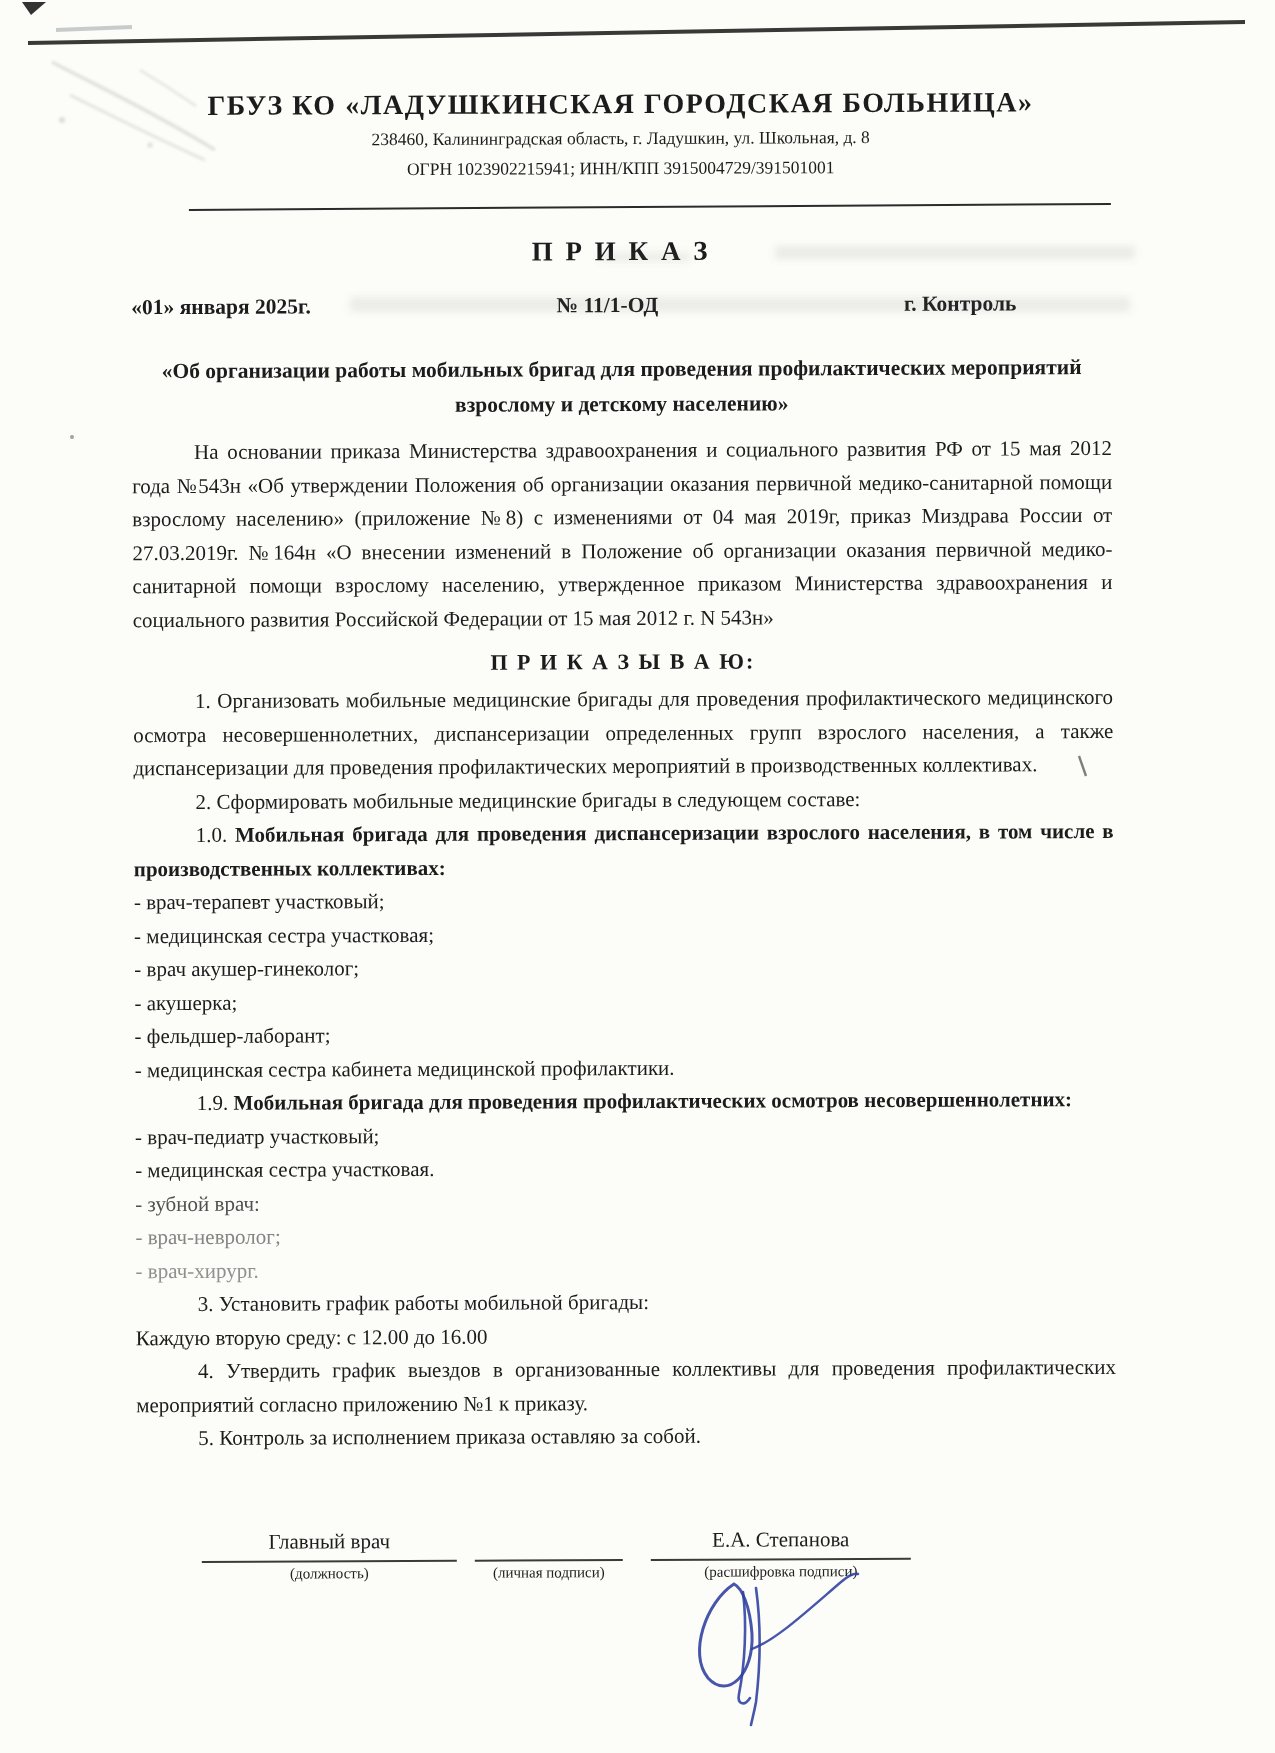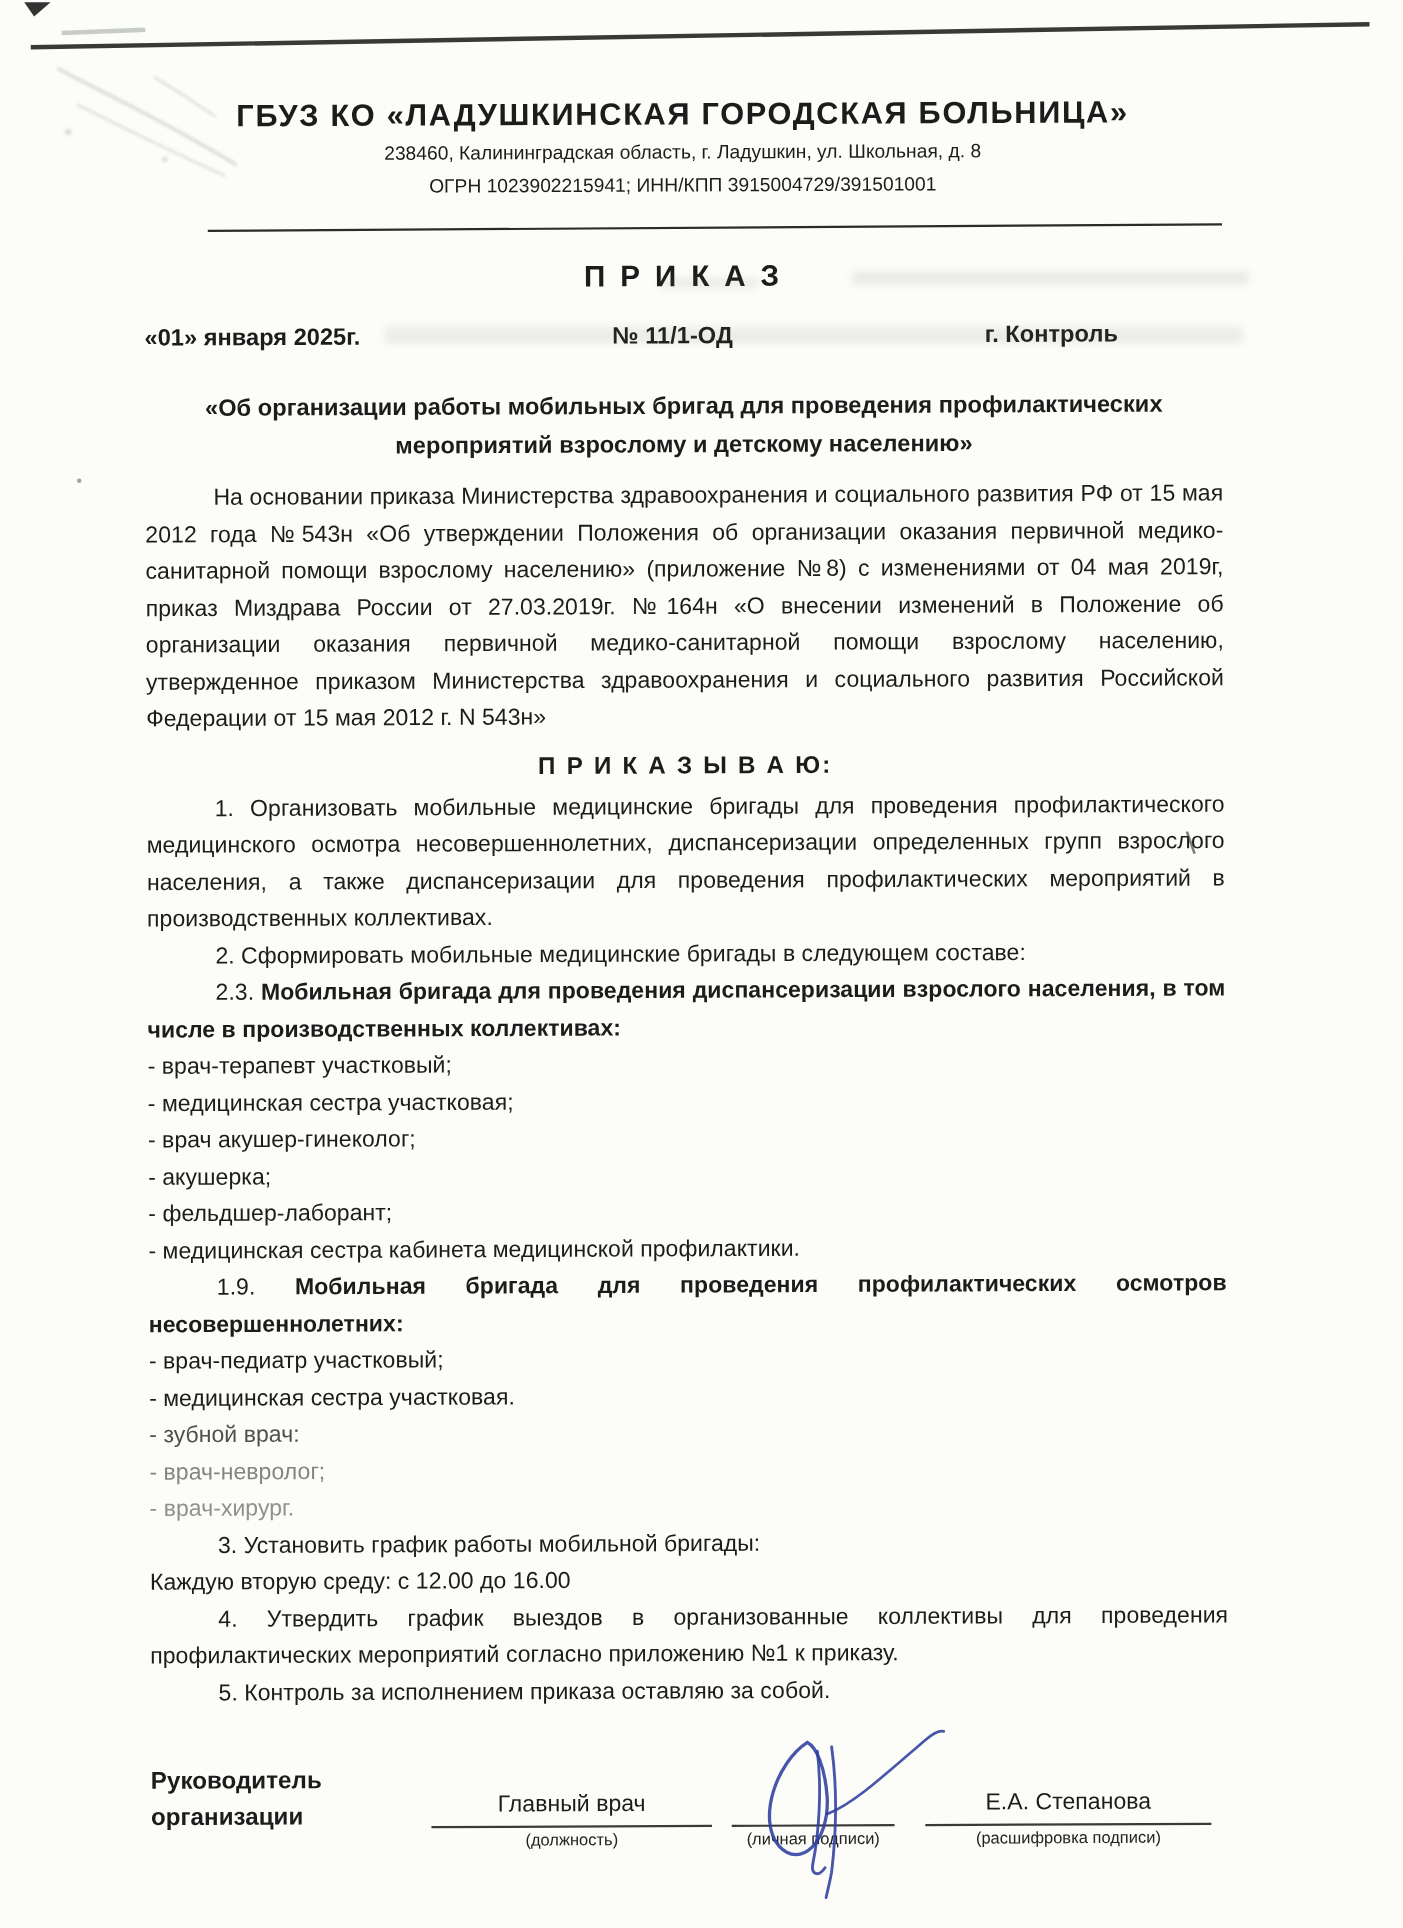--- a/index.html
+++ b/index.html
@@ -1,19 +1,19 @@
 <!DOCTYPE html>
 <html><head>
 <meta charset="utf-8">
 <style>
   html,body{margin:0;padding:0;background:#ffffff;}
   .page{
     position:relative;width:1275px;height:1753px;overflow:hidden;
     background:#fcfcf9;color:#1c1c1c;
-    font-family:Liberation Sans, sans-serif;
+    font-family:Liberation Serif, serif;
   }
   .content{
     position:absolute;left:0;top:0;width:980px;
     padding:88px 165px 0 130px;
     transform:rotate(-0.25deg);
     transform-origin:50% 0;
   }
   .org-name{font-size:28px;font-weight:bold;text-align:center;letter-spacing:1.5px;white-space:nowrap;}
   .org-sub{font-size:17.5px;text-align:center;margin-top:7px;line-height:23px;}
   .divider{height:2px;background:#2b2b2b;margin:26px 0 0 58px;transform:rotate(-0.12deg);}
@@ -64,21 +64,21 @@
 
     <div class="subject">«Об организации работы мобильных бригад для проведения профилактических мероприятий взрослому и детскому населению»</div>
 
     <p class="para preamble">На основании приказа Министерства здравоохранения и социального развития РФ от 15 мая 2012 года №543н «Об утверждении Положения об организации оказания первичной медико-санитарной помощи взрослому населению» (приложение №8) с изменениями от 04 мая 2019г, приказ Миздрава России от 27.03.2019г. №164н «О внесении изменений в Положение об организации оказания первичной медико-санитарной помощи взрослому населению, утвержденное приказом Министерства здравоохранения и социального развития Российской Федерации от 15 мая 2012 г. N 543н»</p>
 
     <div class="resolution">П Р И К А З Ы В А Ю:</div>
 
     <p class="para">1. Организовать мобильные медицинские бригады для проведения профилактического медицинского осмотра несовершеннолетних, диспансеризации определенных групп взрослого населения, а также диспансеризации для проведения профилактических мероприятий в производственных коллективах.</p>
     <p class="para">2. Сформировать мобильные медицинские бригады в следующем составе:</p>
 
-    <p class="para"><span>2.3.</span> <span class="b">Мобильная бригада для проведения диспансеризации взрослого населения, в том числе в производственных коллективах:</span></p>
+    <p class="para"><span>1.0.</span> <span class="b">Мобильная бригада для проведения диспансеризации взрослого населения, в том числе в производственных коллективах:</span></p>
 
     <div class="staff-line">- врач-терапевт участковый;</div>
     <div class="staff-line">- медицинская сестра участковая;</div>
     <div class="staff-line">- врач акушер-гинеколог;</div>
     <div class="staff-line">- акушерка;</div>
     <div class="staff-line">- фельдшер-лаборант;</div>
     <div class="staff-line">- медицинская сестра кабинета медицинской профилактики.</div>
 
     <p class="para"><span>1.9.</span> <span class="b">Мобильная бригада для проведения профилактических осмотров несовершеннолетних:</span></p>
 
@@ -87,24 +87,20 @@
     <div class="staff-line faded-1">- зубной врач:</div>
     <div class="staff-line faded-2">- врач-невролог;</div>
     <div class="staff-line faded-3">- врач-хирург.</div>
 
     <p class="para">3. Установить график работы мобильной бригады:</p>
     <div class="staff-line">Каждую вторую среду: с 12.00 до 16.00</div>
     <p class="para">4. Утвердить график выездов в организованные коллективы для проведения профилактических мероприятий согласно приложению №1 к приказу.</p>
     <p class="para">5. Контроль за исполнением приказа оставляю за собой.</p>
 
     <div class="sig-row">
-      <div class="sig-role">
-        <div>Руководитель</div>
-        <div>организации</div>
-      </div>
       <div class="sig-col col-position">
         <div class="line">Главный врач</div>
         <div class="sig-caption">(должность)</div>
       </div>
       <div class="sig-col col-sign">
         <div class="line">&nbsp;</div>
         <div class="sig-caption">(личная подписи)</div>
       </div>
       <div class="sig-col col-name">
         <div class="line">Е.А. Степанова</div>

